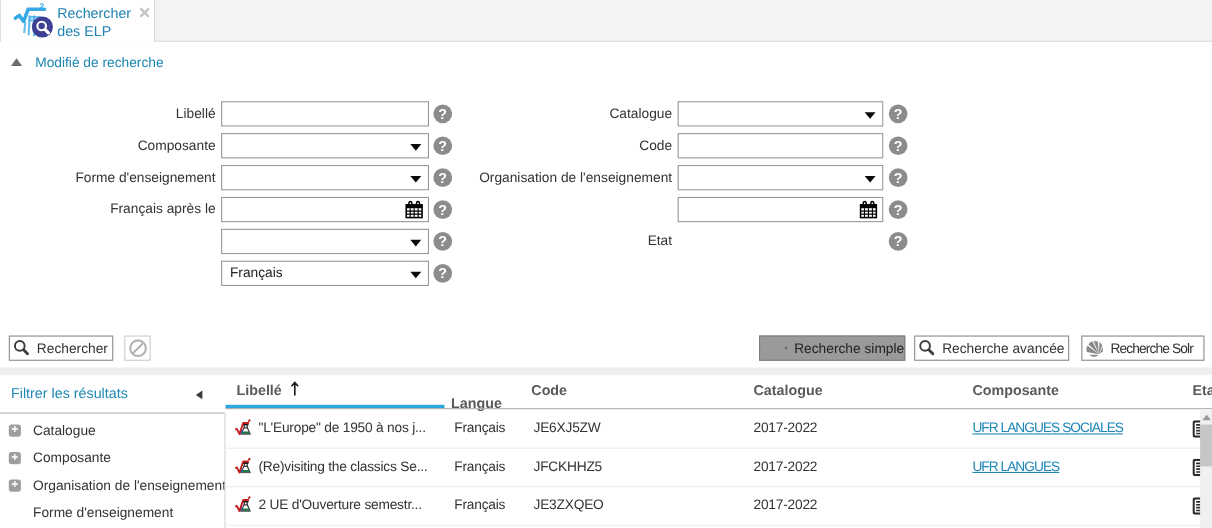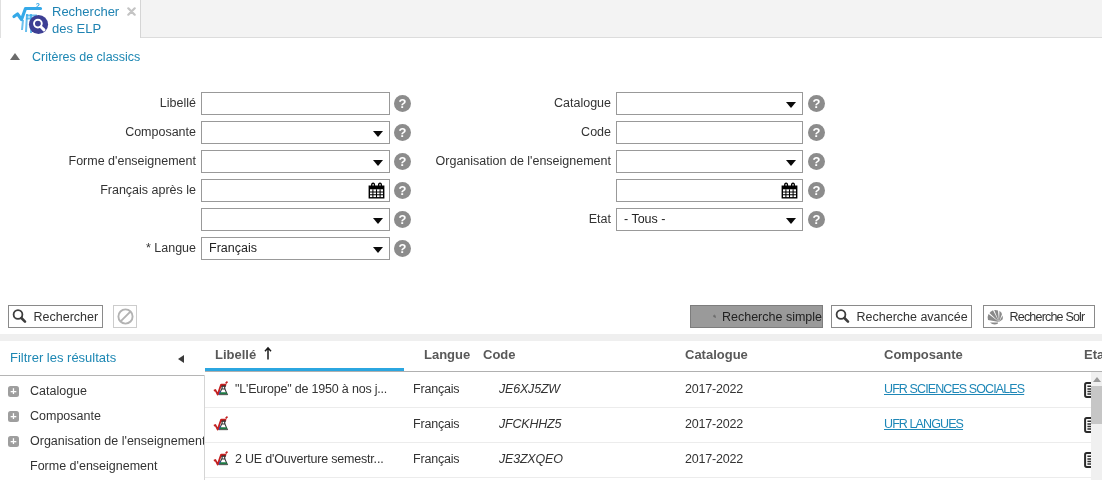--- a/index.html
+++ b/index.html
@@ -53,21 +53,21 @@
   #vdiv { left:204px; top:375px; width:1px; height:105px; background:#d5d5d5; }
 
   
   .th { position:absolute; font-size:13px; font-weight:bold; color:#595959; top:347px; }
   #hline { left:205px; top:371px; width:897px; height:1px; background:#b0b0b0; }
   #bline2 { left:205px; top:368px; width:199px; height:3px; background:#2ba6e0; }
   .row { position:absolute; left:205px; width:897px; height:35px; }
   .sep { position:absolute; left:205px; width:897px; height:1px; background:#ececec; }
   .cell { position:absolute; font-size:12.5px; color:#333; top:10px; letter-spacing:-0.2px; }
   .link { color:#1e87b7; text-decoration:underline; letter-spacing:-0.9px; }
-  .c1 { left:30px; } .c2 { left:208px; } .c3 { left:294px;font-style:italic; } .c4 { left:480px;text-align:right; } .c5 { left:679px; }
+  .c1 { left:30px; } .c2 { left:208px; } .c3 { left:280px; } .c4 { left:480px;text-align:right; } .c5 { left:679px; }
   .ricon { position:absolute; left:8px; top:9px; }
   .eicon { position:absolute; left:879px; top:10px; }
 
   
   #sb { left:1091px; top:372px; width:11px; height:108px; background:#f0f0f0; }
   #sb-arrow { position:absolute; left:1.5px; top:5px; width:0; height:0;
     border-left:4px solid transparent; border-right:4px solid transparent;
     border-bottom:5px solid #9a9a9a; }
   #sb-thumb { position:absolute; left:0px; top:14px; width:11px; height:38px; background:#c6c6c6; }
 </style>
@@ -108,21 +108,21 @@
         <path d="M29.8 25.7 L33 28.9" stroke="#fff" stroke-width="2.9" stroke-linecap="round"></path>
       </svg>
       <div id="tabtxt">Rechercher<br>des ELP</div>
       <svg id="tabclose-svg" style="position:absolute;left:126px;top:7px" width="9" height="9" viewBox="0 0 9 9">
           <path d="M1.3 1.3 L7.7 7.7 M7.7 1.3 L1.3 7.7" stroke="#c4c4c4" stroke-width="2.2" stroke-linecap="round"></path>
         </svg>
     </div>
   </div>
 
   <div class="abs" id="crit-tri"></div>
-  <div class="abs" id="crit-txt">Critères de classics</div>
+  <div class="abs" id="crit-txt">Modifié de recherche</div>
 
   <div class="lbl" style="left:40px; top:92px; width:156px;">Libellé</div>
   <div class="fld" style="left:201px; top:92px; width:189px;"></div>
   <div class="help" style="left:394px; top:95px;">?</div>
 
   <div class="lbl" style="left:40px; top:121px; width:156px;">Composante</div>
   <div class="fld" style="left:201px; top:121px; width:189px;">
       <span class="caret"></span>
     </div>
   <div class="help" style="left:394px; top:124px;">?</div>
@@ -143,21 +143,20 @@
       <path d="M1.3 9.9 H15.7 M1.3 12.7 H15.7 M4.9 7.3 V15.8 M8.5 7.3 V15.8 M12.1 7.3 V15.8" stroke="#000" stroke-width="1.05" fill="none"></path>
     </svg>
   </div>
   <div class="help" style="left:394px; top:182px;">?</div>
 
   <div class="fld" style="left:201px; top:208px; width:189px;">
       <span class="caret"></span>
     </div>
   <div class="help" style="left:394px; top:211px;">?</div>
 
-  <div class="lbl" style="left:40px; top:237px; width:156px;">* Langue</div>
   <div class="fld" style="left:201px; top:237px; width:189px;">Français<span class="caret"></span></div>
   <div class="help" style="left:394px; top:240px;">?</div>
 
   <div class="lbl" style="left:420px; top:92px; width:191px;">Catalogue</div>
   <div class="fld" style="left:616px; top:92px; width:187px;">
       <span class="caret"></span>
     </div>
   <div class="help" style="left:808px; top:95px;">?</div>
 
   <div class="lbl" style="left:420px; top:121px; width:191px;">Code</div>
@@ -175,21 +174,20 @@
       <rect x="1.3" y="4.2" width="14.4" height="11.6" fill="#fff" stroke="#000" stroke-width="1.4"></rect>
       <rect x="1.3" y="4.2" width="14.4" height="3.1" fill="#000"></rect>
       <ellipse cx="5.1" cy="3.4" rx="1.4" ry="2.2" fill="none" stroke="#000" stroke-width="1.3"></ellipse>
       <ellipse cx="12" cy="3.4" rx="1.4" ry="2.2" fill="none" stroke="#000" stroke-width="1.3"></ellipse>
       <path d="M1.3 9.9 H15.7 M1.3 12.7 H15.7 M4.9 7.3 V15.8 M8.5 7.3 V15.8 M12.1 7.3 V15.8" stroke="#000" stroke-width="1.05" fill="none"></path>
     </svg>
   </div>
   <div class="help" style="left:808px; top:182px;">?</div>
 
   <div class="lbl" style="left:420px; top:208px; width:191px;">Etat</div>
-  <div class="fld" style="left:616px; top:208px; width:187px;">- Tous -<span class="caret"></span></div>
   <div class="help" style="left:808px; top:211px;">?</div>
 
   <div class="btn" style="left:8px; width:95px;">
     <svg width="17" height="17" viewBox="0 0 17 17">
       <circle cx="7" cy="6.5" r="4.4" fill="none" stroke="#3d3d3d" stroke-width="1.8"></circle>
       <path d="M10.4 10 L14 13.6" stroke="#3d3d3d" stroke-width="2.6" stroke-linecap="round"></path>
     </svg>
     <span>Rechercher</span>
   </div>
   <div class="btn" style="left:113px; width:24px; border-color:#cccccc; justify-content:center;">
@@ -239,45 +237,46 @@
   <div class="plus" style="top:411px;">+</div>
   <div class="fitem" style="left:30px; top:409px;">Composante</div>
   <div class="plus" style="top:436px;">+</div>
   <div class="fitem" style="left:30px; top:434px; width:174px; overflow:hidden; white-space:nowrap;">Organisation de l'enseignement</div>
   <div class="fitem" style="left:30px; top:459px;">Forme d'enseignement</div>
 
   <div class="th" style="left:215px;">Libellé</div>
   <svg class="abs" style="left:262px; top:345px;" width="12" height="16" viewBox="0 0 12 16">
     <path d="M6 14.5 L6 3 M3 6.2 L6 2.8 L9 6.2" fill="none" stroke="#1a1a1a" stroke-width="1.5"></path>
   </svg>
-  <div class="th" style="left:424px;">Langue</div>
+  <div class="th" style="left:410px;margin-top:12px;">Langue</div>
   <div class="th" style="left:483px;">Code</div>
   <div class="th" style="left:685px;">Catalogue</div>
   <div class="th" style="left:884px;">Composante</div>
   <div class="th" style="left:1084px;">Etat</div>
   <div class="abs" id="hline"></div>
   <div class="abs" id="bline2"></div>
 
   <div class="row" style="top:372px;">
     <svg class="ricon" width="17" height="17" viewBox="0 0 17 17">
         <use href="#elpic"></use>
       </svg>
     <div class="cell c1">"L'Europe" de 1950 à nos j...</div>
     <div class="cell c2">Français</div>
     <div class="cell c3">JE6XJ5ZW</div>
     <div class="cell c4">2017-2022</div>
-    <div class="cell c5"><span class="link">UFR SCIENCES SOCIALES</span></div>
+    <div class="cell c5"><span class="link">UFR LANGUES SOCIALES</span></div>
     <svg class="eicon" width="14" height="16" viewBox="0 0 14 16">
         <use href="#eic"></use>
       </svg>
   </div>
   <div class="row" style="top:407px;">
     <svg class="ricon" width="17" height="17" viewBox="0 0 17 17">
         <use href="#elpic"></use>
       </svg>
+    <div class="cell c1">(Re)visiting the classics Se...</div>
     <div class="cell c2">Français</div>
     <div class="cell c3">JFCKHHZ5</div>
     <div class="cell c4">2017-2022</div>
     <div class="cell c5"><span class="link">UFR LANGUES</span></div>
     <svg class="eicon" width="14" height="16" viewBox="0 0 14 16">
         <use href="#eic"></use>
       </svg>
   </div>
   <div class="row" style="top:442px;">
     <svg class="ricon" width="17" height="17" viewBox="0 0 17 17">

